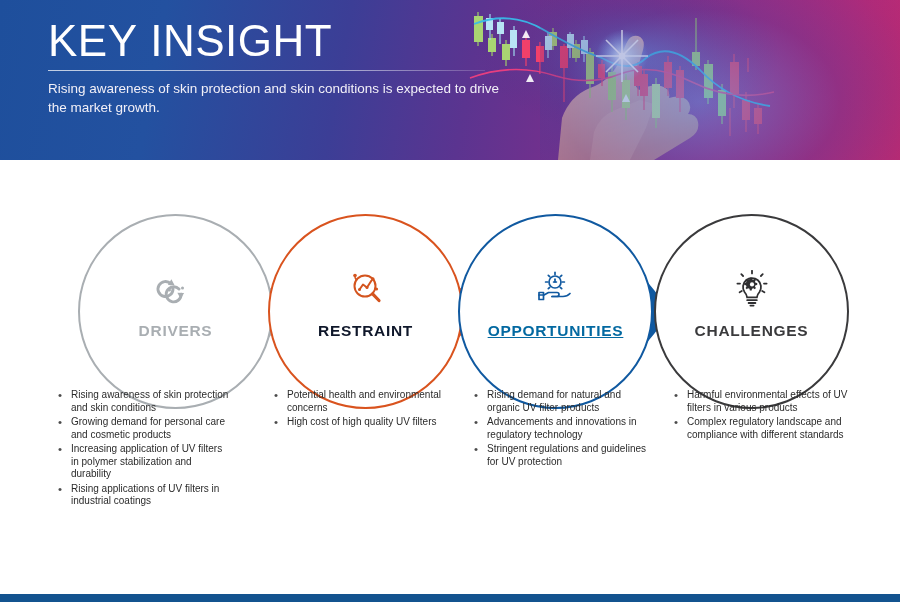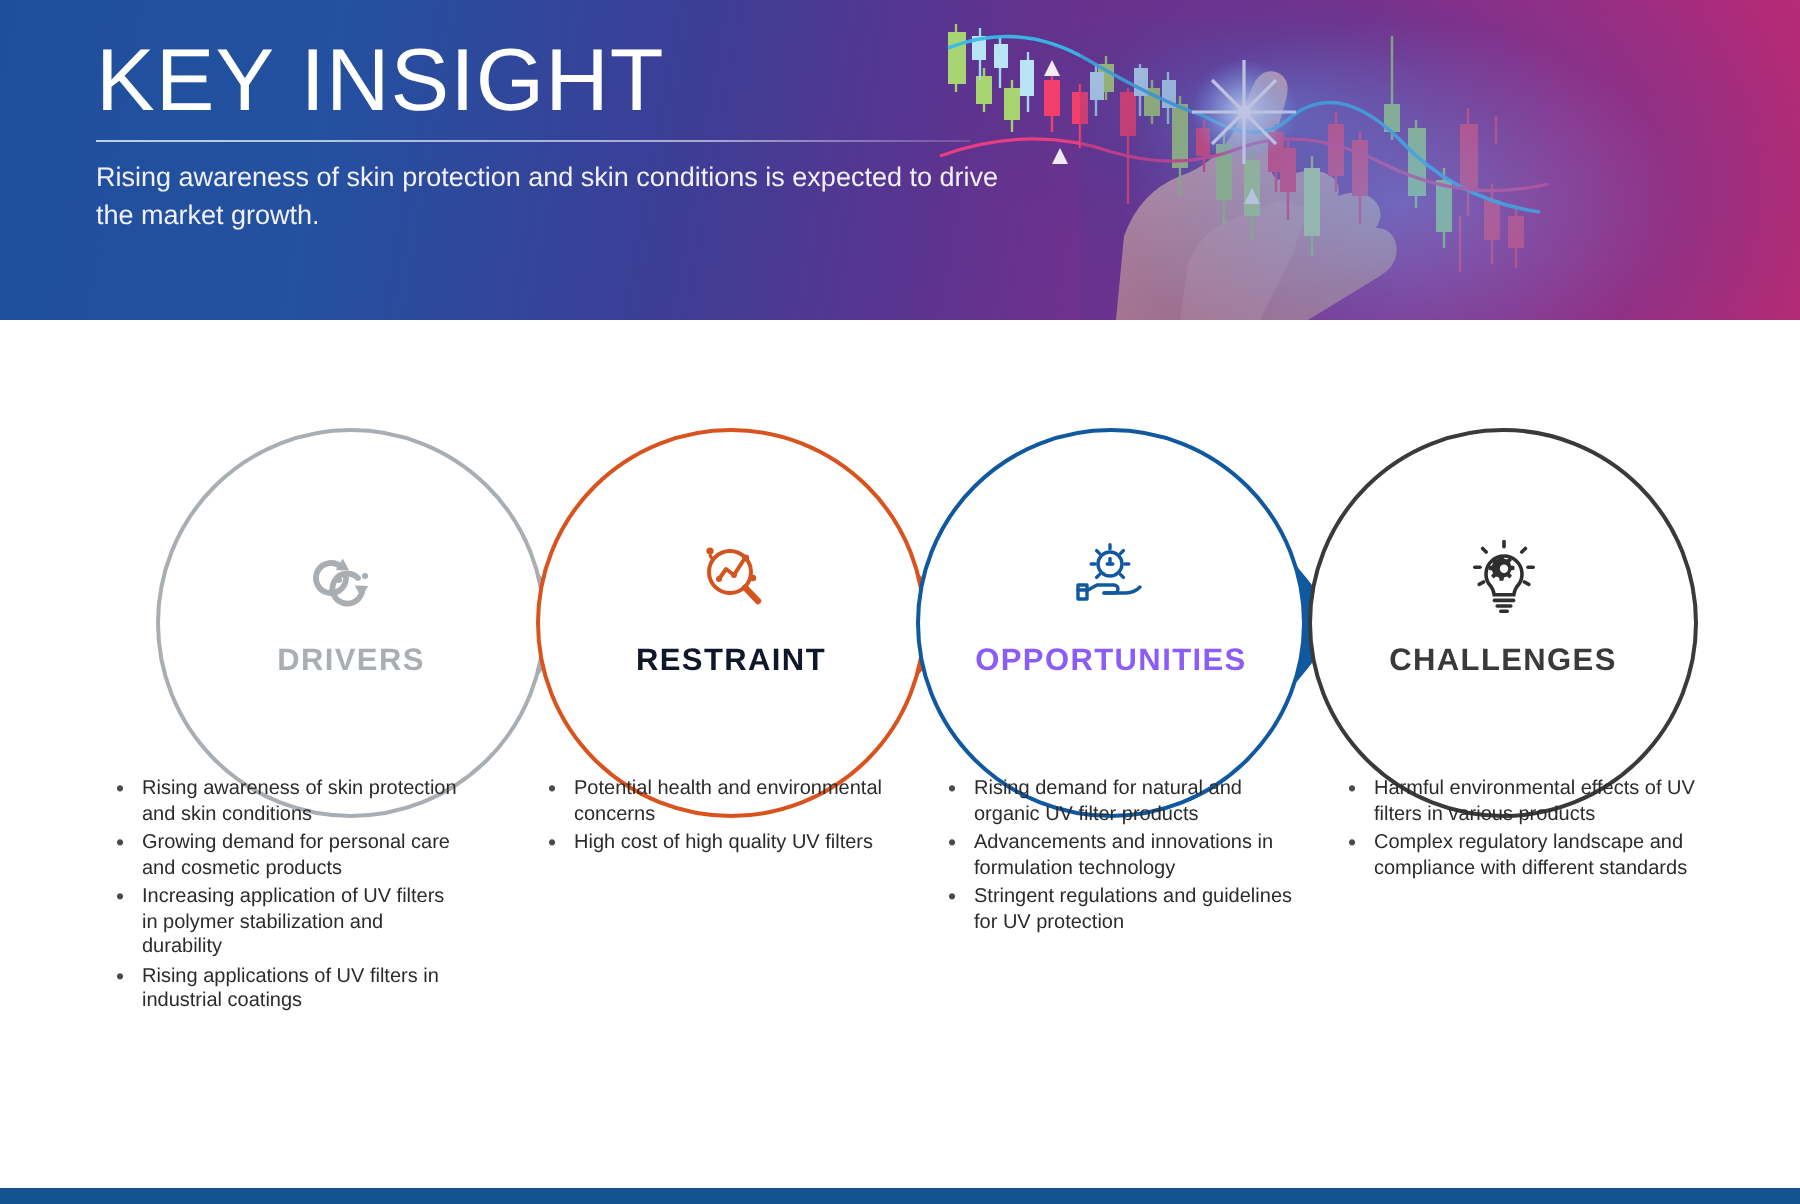--- a/index.html
+++ b/index.html
@@ -54,21 +54,21 @@
   .circle .ico{
     position:absolute;left:0;right:0;top:48px;height:50px;
     display:flex;align-items:center;justify-content:center;
   }
   .circle .clabel{
     position:absolute;left:0;right:0;top:106px;
     text-align:center;font-size:15.5px;font-weight:700;letter-spacing:.7px;
   }
   .c-drivers .clabel{color:#a9aeb2;}
   .c-restraint .clabel{color:#0f172a;}
-  .c-opportunities .clabel{color:#8b5cf6;}
+  .c-opportunities .clabel{color:#0369a1;text-decoration:underline;}
   .c-challenges .clabel{color:#3a3a3c;}
 
   .chev{position:absolute;top:78px;width:48px;height:80px;}
 
   
   .cols{position:absolute;left:0;top:389px;width:900px;height:185px;}
   .col{position:absolute;top:0;}
   .col ul{margin:0;padding:0;list-style:none;}
   .col li{
     position:relative;padding-left:15px;margin-bottom:2px;
@@ -348,21 +348,21 @@
     <div class="col col-1">
       <ul>
         <li>Potential health and environmental concerns</li>
         <li>High cost of high quality UV filters</li>
       </ul>
     </div>
 
     <div class="col col-2">
       <ul>
         <li>Rising demand for natural and organic UV filter products</li>
-        <li>Advancements and innovations in formulation technology</li>
+        <li>Advancements and innovations in regulatory technology</li>
         <li>Stringent regulations and guidelines for UV protection</li>
       </ul>
     </div>
 
     <div class="col col-3">
       <ul>
         <li>Harmful environmental effects of UV filters in various products</li>
         <li>Complex regulatory landscape and compliance with different standards</li>
       </ul>
     </div>

